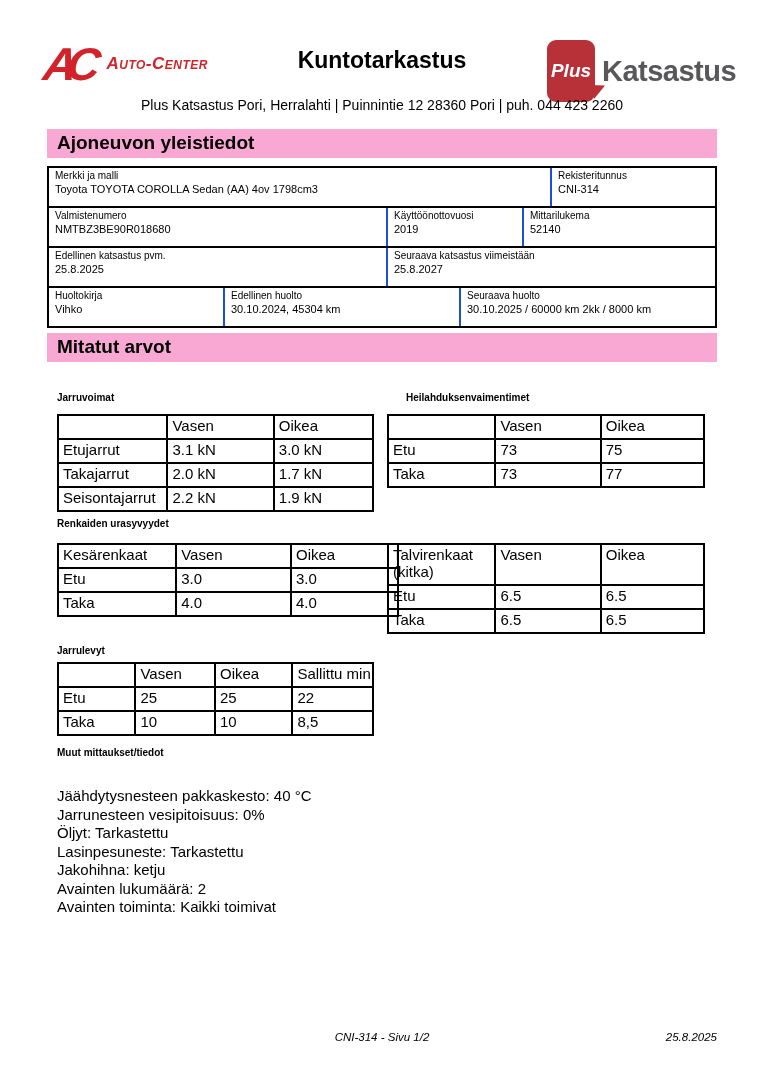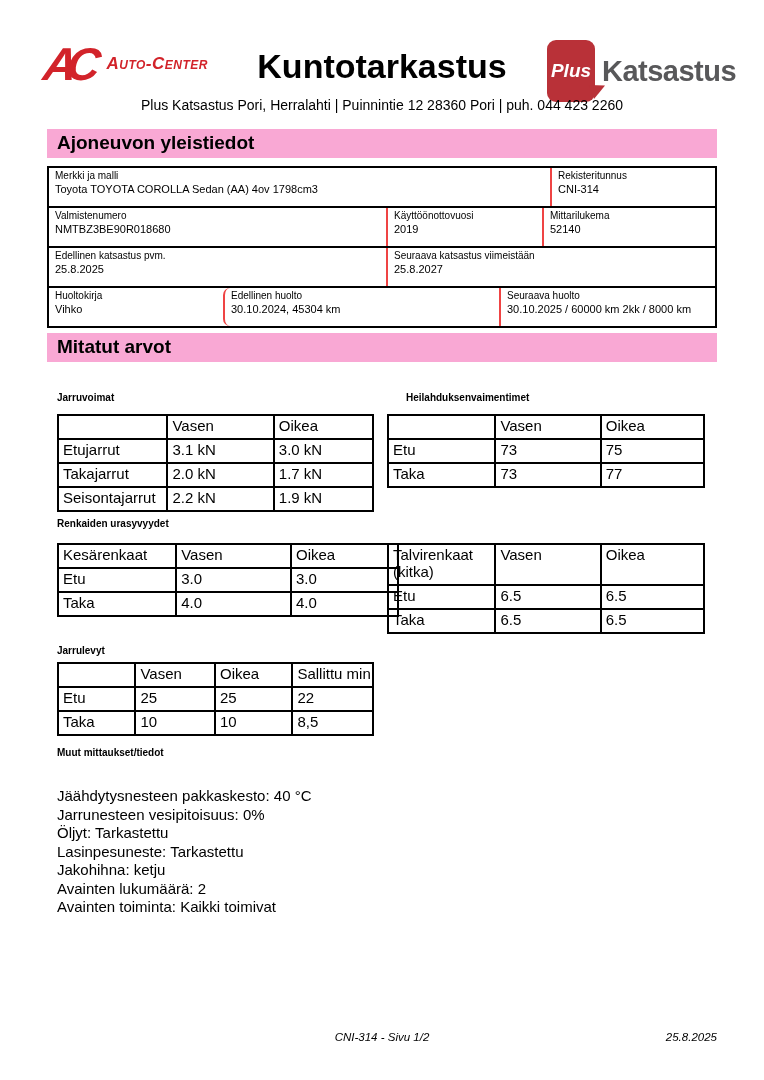--- a/index.html
+++ b/index.html
@@ -13,21 +13,21 @@
   .ac-monogram {
     font-style:italic; font-weight:900; font-size:46px; line-height:40px;
     color:#d2232a; letter-spacing:-10px; transform:skewX(-8deg); padding-right:12px;
   }
   .ac-name {
     font-style:italic; font-weight:700; font-size:17px; color:#d2232a;
     font-variant:small-caps; letter-spacing:0.5px; margin-left:4px;
   }
   .doc-title {
     position:absolute; left:0; top:47px; width:100%; text-align:center;
-    font-size:34px; font-weight:bold; margin:0;
+    font-size:23px; font-weight:bold; margin:0;
   }
   .plus-logo { position:absolute; left:547px; top:40px; display:flex; align-items:center; }
   .plus-badge {
     position:relative; width:48px; height:62px; background:#b93138; border-radius:9px;
     color:#fff; font-style:italic; font-weight:700; font-size:19px;
     display:flex; align-items:center; justify-content:center;
   }
   .plus-tail {
     position:absolute; right:-11px; bottom:5px; width:0; height:0;
     border-top:6px solid transparent; border-bottom:9px solid transparent;
@@ -42,25 +42,25 @@
     font-size:19px; font-weight:bold; line-height:28px; padding-left:10px; box-sizing:border-box;
   }
   #bar-general { top:129px; }
   #bar-measured { top:333px; }
 
   
   .vtable { position:absolute; left:47px; top:166px; width:670px; border:2px solid #000; box-sizing:border-box; }
   .vrow { display:flex;align-items:center; }
   .vrow + .vrow { border-top:2px solid #000; }
   .vcell { height:38px; padding:2px 4px 0 6px; box-sizing:border-box; overflow:hidden; }
-  .vcell + .vcell { border-left:2px solid #ef4444; }
+  .vcell + .vcell { border-left:2px solid #1d4ed8; }
   .vlabel { font-size:10px; display:block; }
   .vvalue { font-size:11px; margin-top:2px; white-space:nowrap; }
-  .w501 { width:501px; } .w337 { width:337px; } .w164 { width:156px; }
-  .w174 { width:174px; } .w244 { width:276px;border-radius:7px; } .vflex { flex:1; }
+  .w501 { width:501px; } .w337 { width:337px; } .w164 { width:136px; }
+  .w174 { width:174px; } .w244 { width:236px; } .vflex { flex:1; }
 
   
   .mtitle { position:absolute; font-size:10px; font-weight:bold; }
   .mtable { position:absolute; border-collapse:collapse; table-layout:fixed; border:2px solid #000; }
   .mtable th, .mtable td {
     border:2px solid #000; font-size:15px; font-weight:normal; text-align:left;
     vertical-align:top; padding:1px 1px 1px 4px; height:20px; box-sizing:content-box; white-space:nowrap;
   }
   .mtable th.wrap { white-space:normal; }
   #tbl-jarruvoimat   { left:57px;  top:414px; width:317px; }

